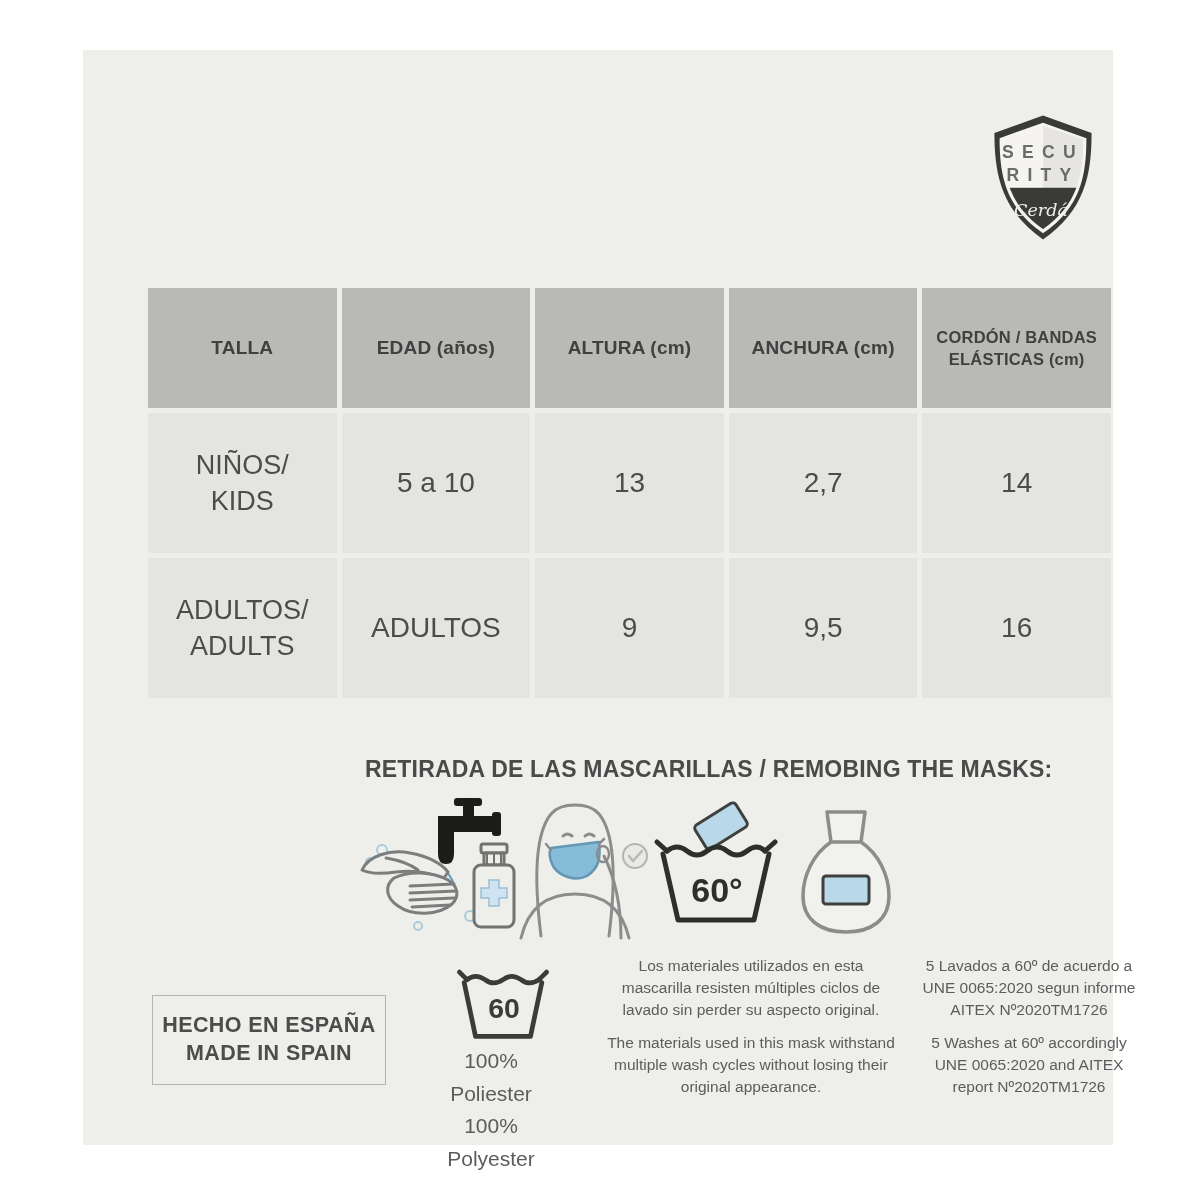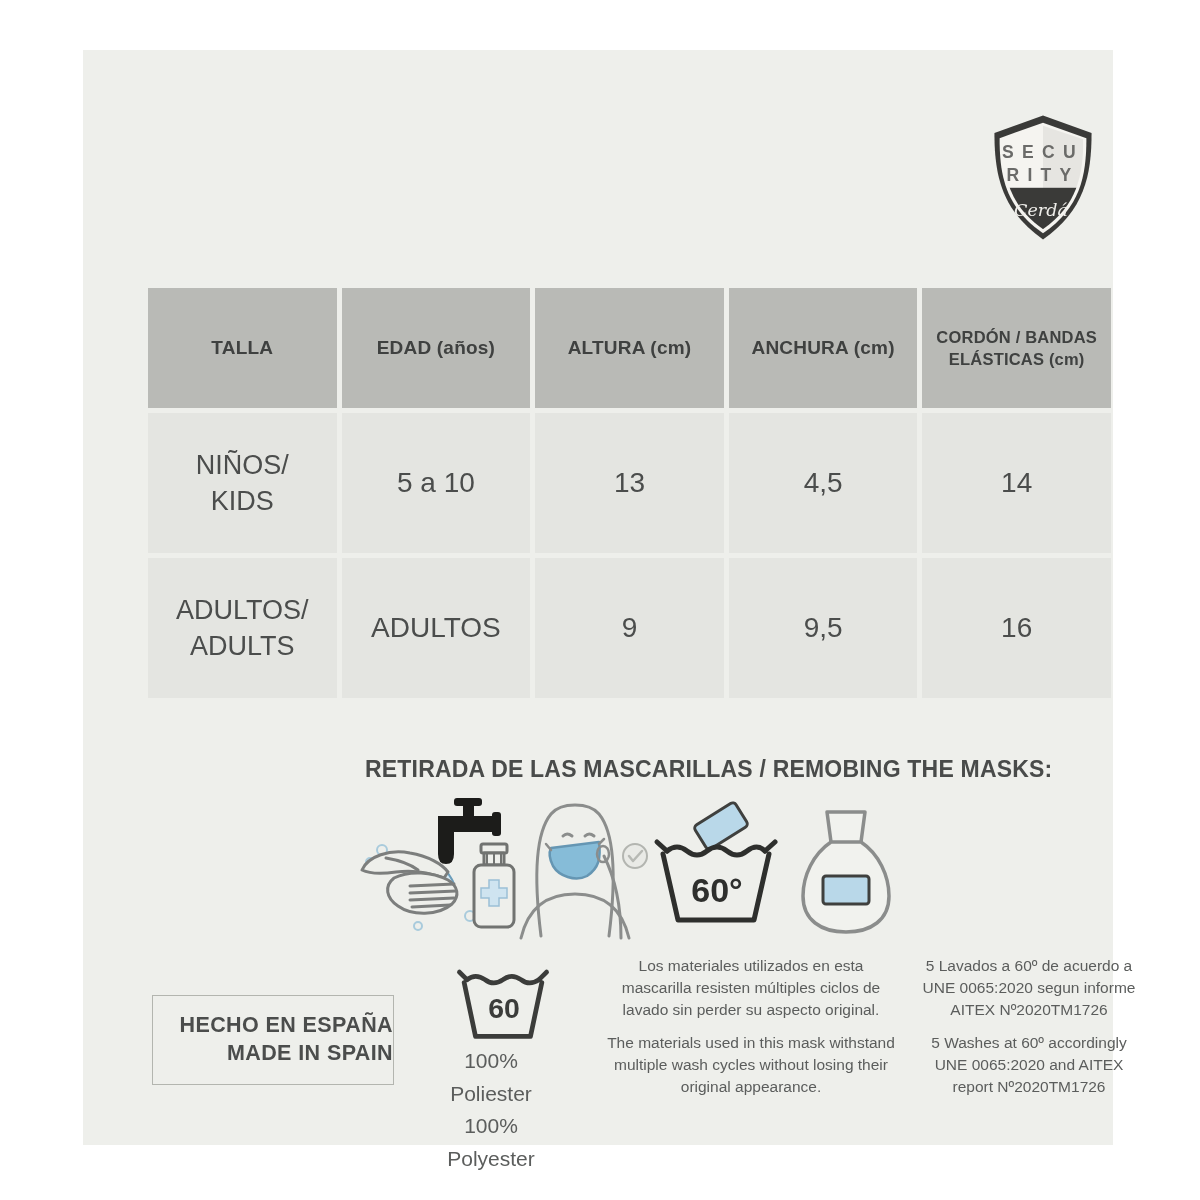--- a/index.html
+++ b/index.html
@@ -33,21 +33,21 @@
   .td-talla{white-space:pre-line;font-size:27px;line-height:1.35;}
   
   .removal-heading{
     position:absolute;left:282px;top:706px;font-size:23px;font-weight:700;
     color:#494b4a;letter-spacing:.2px;
   }
   .icon-abs{position:absolute;}
   
   .made-in-box{
     position:absolute;left:69px;top:945px;width:232px;height:88px;
-    border:1px solid #b3b5af;display:flex;flex-direction:column;align-items:flex-end;justify-content:center;padding-left:8px;
+    border:1px solid #b3b5af;display:flex;flex-direction:column;align-items:center;justify-content:center;
   }
   .made-in-line{font-size:21.5px;font-weight:600;color:#4b4d4c;line-height:1.28;letter-spacing:.4px;}
   .material-block{position:absolute;left:338px;top:995px;width:140px;text-align:center;}
   .material-line{font-size:21px;color:#5b5d5c;line-height:1.55;}
   .para-block{position:absolute;top:905px;text-align:center;color:#5b5d5c;font-size:15.5px;line-height:1.42;}
   .para-durability{left:520px;width:296px;}
   .para-washes{left:830px;width:232px;}
   .para-block p{margin:0 0 11px 0;}
   .para-block p:last-child{margin-bottom:0;}
 </style>
@@ -80,21 +80,21 @@
     <div class="th">TALLA</div>
     <div class="th">EDAD (años)</div>
     <div class="th">ALTURA (cm)</div>
     <div class="th">ANCHURA (cm)</div>
     <div class="th">CORDÓN / BANDAS ELÁSTICAS (cm)</div>
 
     <div class="td td-talla">NIÑOS/
 KIDS</div>
     <div class="td">5 a 10</div>
     <div class="td">13</div>
-    <div class="td">4,5</div>
+    <div class="td">2,7</div>
     <div class="td">14</div>
 
     <div class="td td-talla">ADULTOS/
 ADULTS</div>
     <div class="td">ADULTOS</div>
     <div class="td">9</div>
     <div class="td">9,5</div>
     <div class="td">16</div>
   </div>
 

